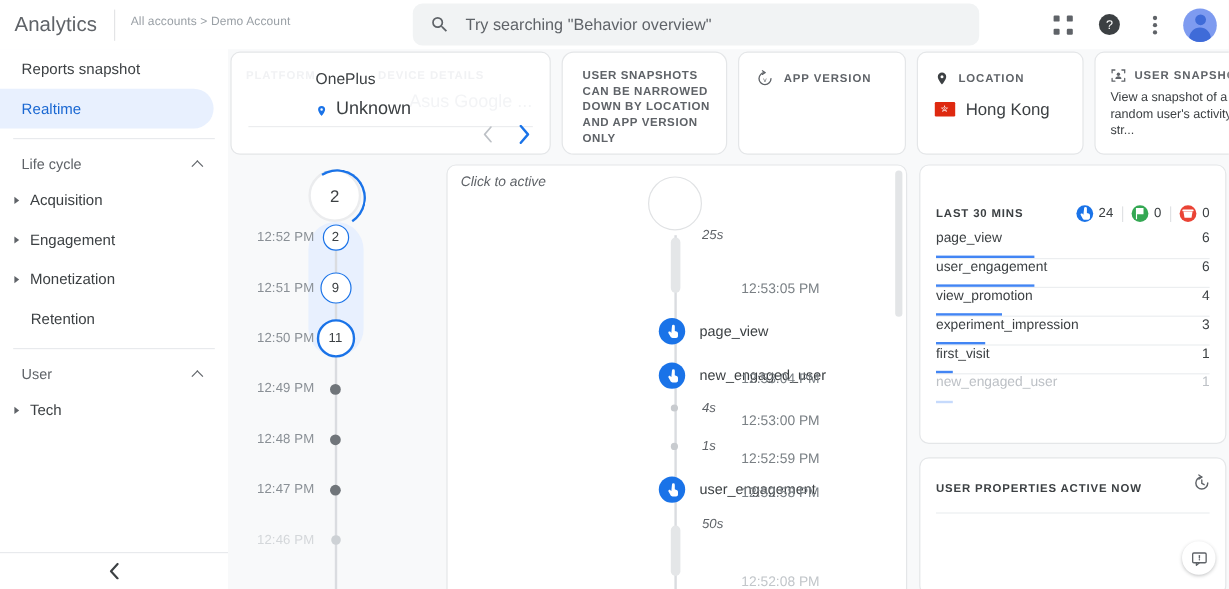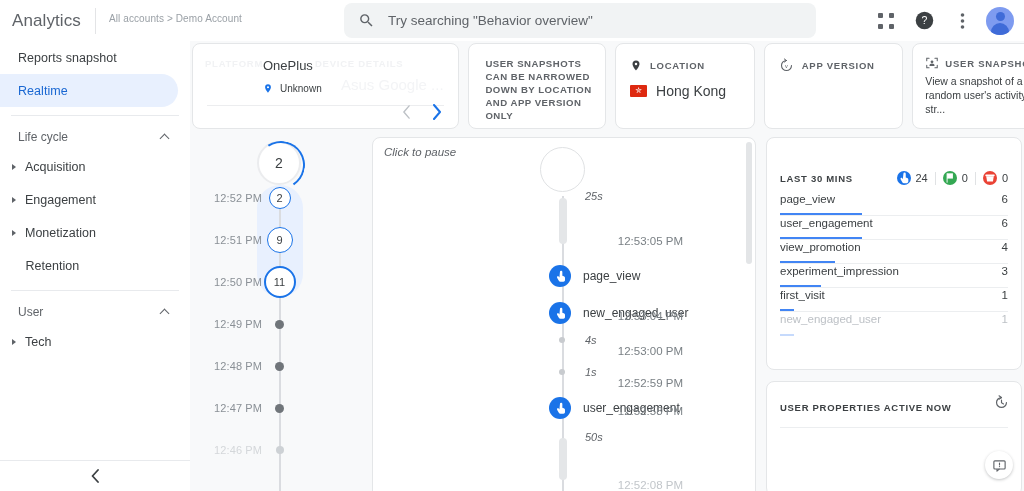--- a/index.html
+++ b/index.html
@@ -122,35 +122,35 @@
   .c-device { width: 270px; }
   .ghost {
     position: absolute; font-size: 9.5px; font-weight: 700; letter-spacing: .75px;
     color: #f1f2f4; text-transform: uppercase; white-space: nowrap;
   }
   .ghost-name { position: absolute; font-size: 15px; color: #f3f4f6; }
   .dev-name {
     position: absolute; left: 70px; top: 14px; font-size: 13px; color: #3c4043;
   }
   .dev-loc {
-    position: absolute; left: 70px; top: 38px; font-size: 10px; color: #3c4043;
-    display: flex; align-items: center; gap: 7px;
+    position: absolute; left: 70px; top: 38px; font-size: 15px; color: #3c4043;
+    display: flex; align-items: flex-end; gap: 7px;
   }
   .card-divider {
     position: absolute; left: 14px; right: 14px; top: 61px; height: 1px;
     background: #ecedef;
   }
   .nav-arrows {
     position: absolute; right: 12px; bottom: 6px; display: flex;
     align-items: center; gap: 10px;
   }
   .arrow-btn { width: 20px; height: 20px; cursor: pointer;
     display: flex; align-items: center; justify-content: center; }
 
-  .c-note { width: 139px; }
+  .c-note { width: 139px; border-radius: 10px; }
   .note-txt {
     position: absolute; left: 16px; top: 13px; right: 10px;
     font-size: 9.6px; font-weight: 700; letter-spacing: .5px; line-height: 13px;
     color: #5f6368; text-transform: uppercase;
   }
 
   .c-loc { width: 141px; }
   .c-loc .card-hdr { position: absolute; left: 14px; top: 14px; }
   .loc-val {
     position: absolute; left: 14px; top: 39px; display: flex;
@@ -454,41 +454,41 @@
             </svg>
           </div>
         </div>
       </div>
 
       <div class="card c-note">
 
         <div class="note-txt">User snapshots can be narrowed down by location and app version only</div>
       </div>
 
-      <div class="card c-loc">
-        <div class="card-hdr">
-          <svg width="12" height="15" viewBox="0 0 24 24">
-            <path fill="#3c4043" d="M12 2a7 7 0 00-7 7c0 5.25 7 13 7 13s7-7.75 7-13a7 7 0 00-7-7zm0 9.5A2.5 2.5 0 1114.5 9 2.5 2.5 0 0112 11.5z"></path>
-          </svg>
-          <span class="card-lbl">Location</span>
-        </div>
-        <div class="loc-val">
-          <span class="flag-hk">✮</span>
-          <span>Hong Kong</span>
-        </div>
-      </div>
-
       <div class="card c-ver">
         <div class="card-hdr">
           <svg width="15" height="15" viewBox="0 0 24 24">
             <path d="M12 4a8 8 0 108 8" stroke="#5f6368" stroke-width="1.8" fill="none" stroke-linecap="round"></path>
             <path d="M12 4 L8.5 1.5 M12 4 L8.5 6.5" stroke="#5f6368" stroke-width="1.6" fill="none" stroke-linecap="round"></path>
             <text x="12" y="16" font-size="9" font-family="Liberation Sans, sans-serif" fill="#5f6368" text-anchor="middle">v</text>
           </svg>
           <span class="card-lbl">App version</span>
+        </div>
+      </div>
+
+      <div class="card c-loc">
+        <div class="card-hdr">
+          <svg width="12" height="15" viewBox="0 0 24 24">
+            <path fill="#3c4043" d="M12 2a7 7 0 00-7 7c0 5.25 7 13 7 13s7-7.75 7-13a7 7 0 00-7-7zm0 9.5A2.5 2.5 0 1114.5 9 2.5 2.5 0 0112 11.5z"></path>
+          </svg>
+          <span class="card-lbl">Location</span>
+        </div>
+        <div class="loc-val">
+          <span class="flag-hk">✮</span>
+          <span>Hong Kong</span>
         </div>
       </div>
 
       <div class="card c-snap">
         <div class="card-hdr">
           <svg width="14" height="14" viewBox="0 0 24 24">
             <g stroke="#5f6368" stroke-width="1.8" fill="none" stroke-linecap="round">
               <path d="M3 8V4h4M21 8V4h-4M3 16v4h4M21 16v4h-4"></path>
             </g>
             <circle cx="12" cy="10" r="2.4" fill="#5f6368"></circle>
@@ -544,21 +544,21 @@
           <div class="mrow" style="top: 300px;">
             <div class="mlabel" style="color: rgb(212, 215, 218);">12:46 PM</div>
             <div class="mnode">
               <div class="mdot" style="width: 8px; height: 8px; background: rgb(205, 209, 213);"></div>
             </div>
           </div>
         </div>
     </div>
 
     <div class="stream">
-      <div class="pause-hint">Click to pause</div>
+      <div class="pause-hint">Click to active</div>
       <div class="s-rail"></div>
       <div class="s-bubble"></div>
       <div id="stream-items">
           <div class="gap-bar" style="top: 60px; height: 46px;"></div>
           <div class="gap-lbl" style="top: 52px;">25s</div>
           <div class="s-time" style="top: 97px;">12:53:05 PM</div>
           <div class="ev-icon" style="top: 127px;">
             <svg width="13" height="13" viewBox="0 0 24 24">
               <path fill="#fff" d="M11 3.5a2.2 2.2 0 114.4 0v7.2l2.6.9c1.5.5 2.3 1.6 2.3 3.1v3.8c0 1.7-1.3 3-3 3h-5.4c-1.3 0-2.4-.7-3-1.8l-3.2-5.6c-.5-.9-.2-2 .7-2.5.8-.4 1.8-.2 2.3.5l1.3 1.6z"></path>
             </svg>

